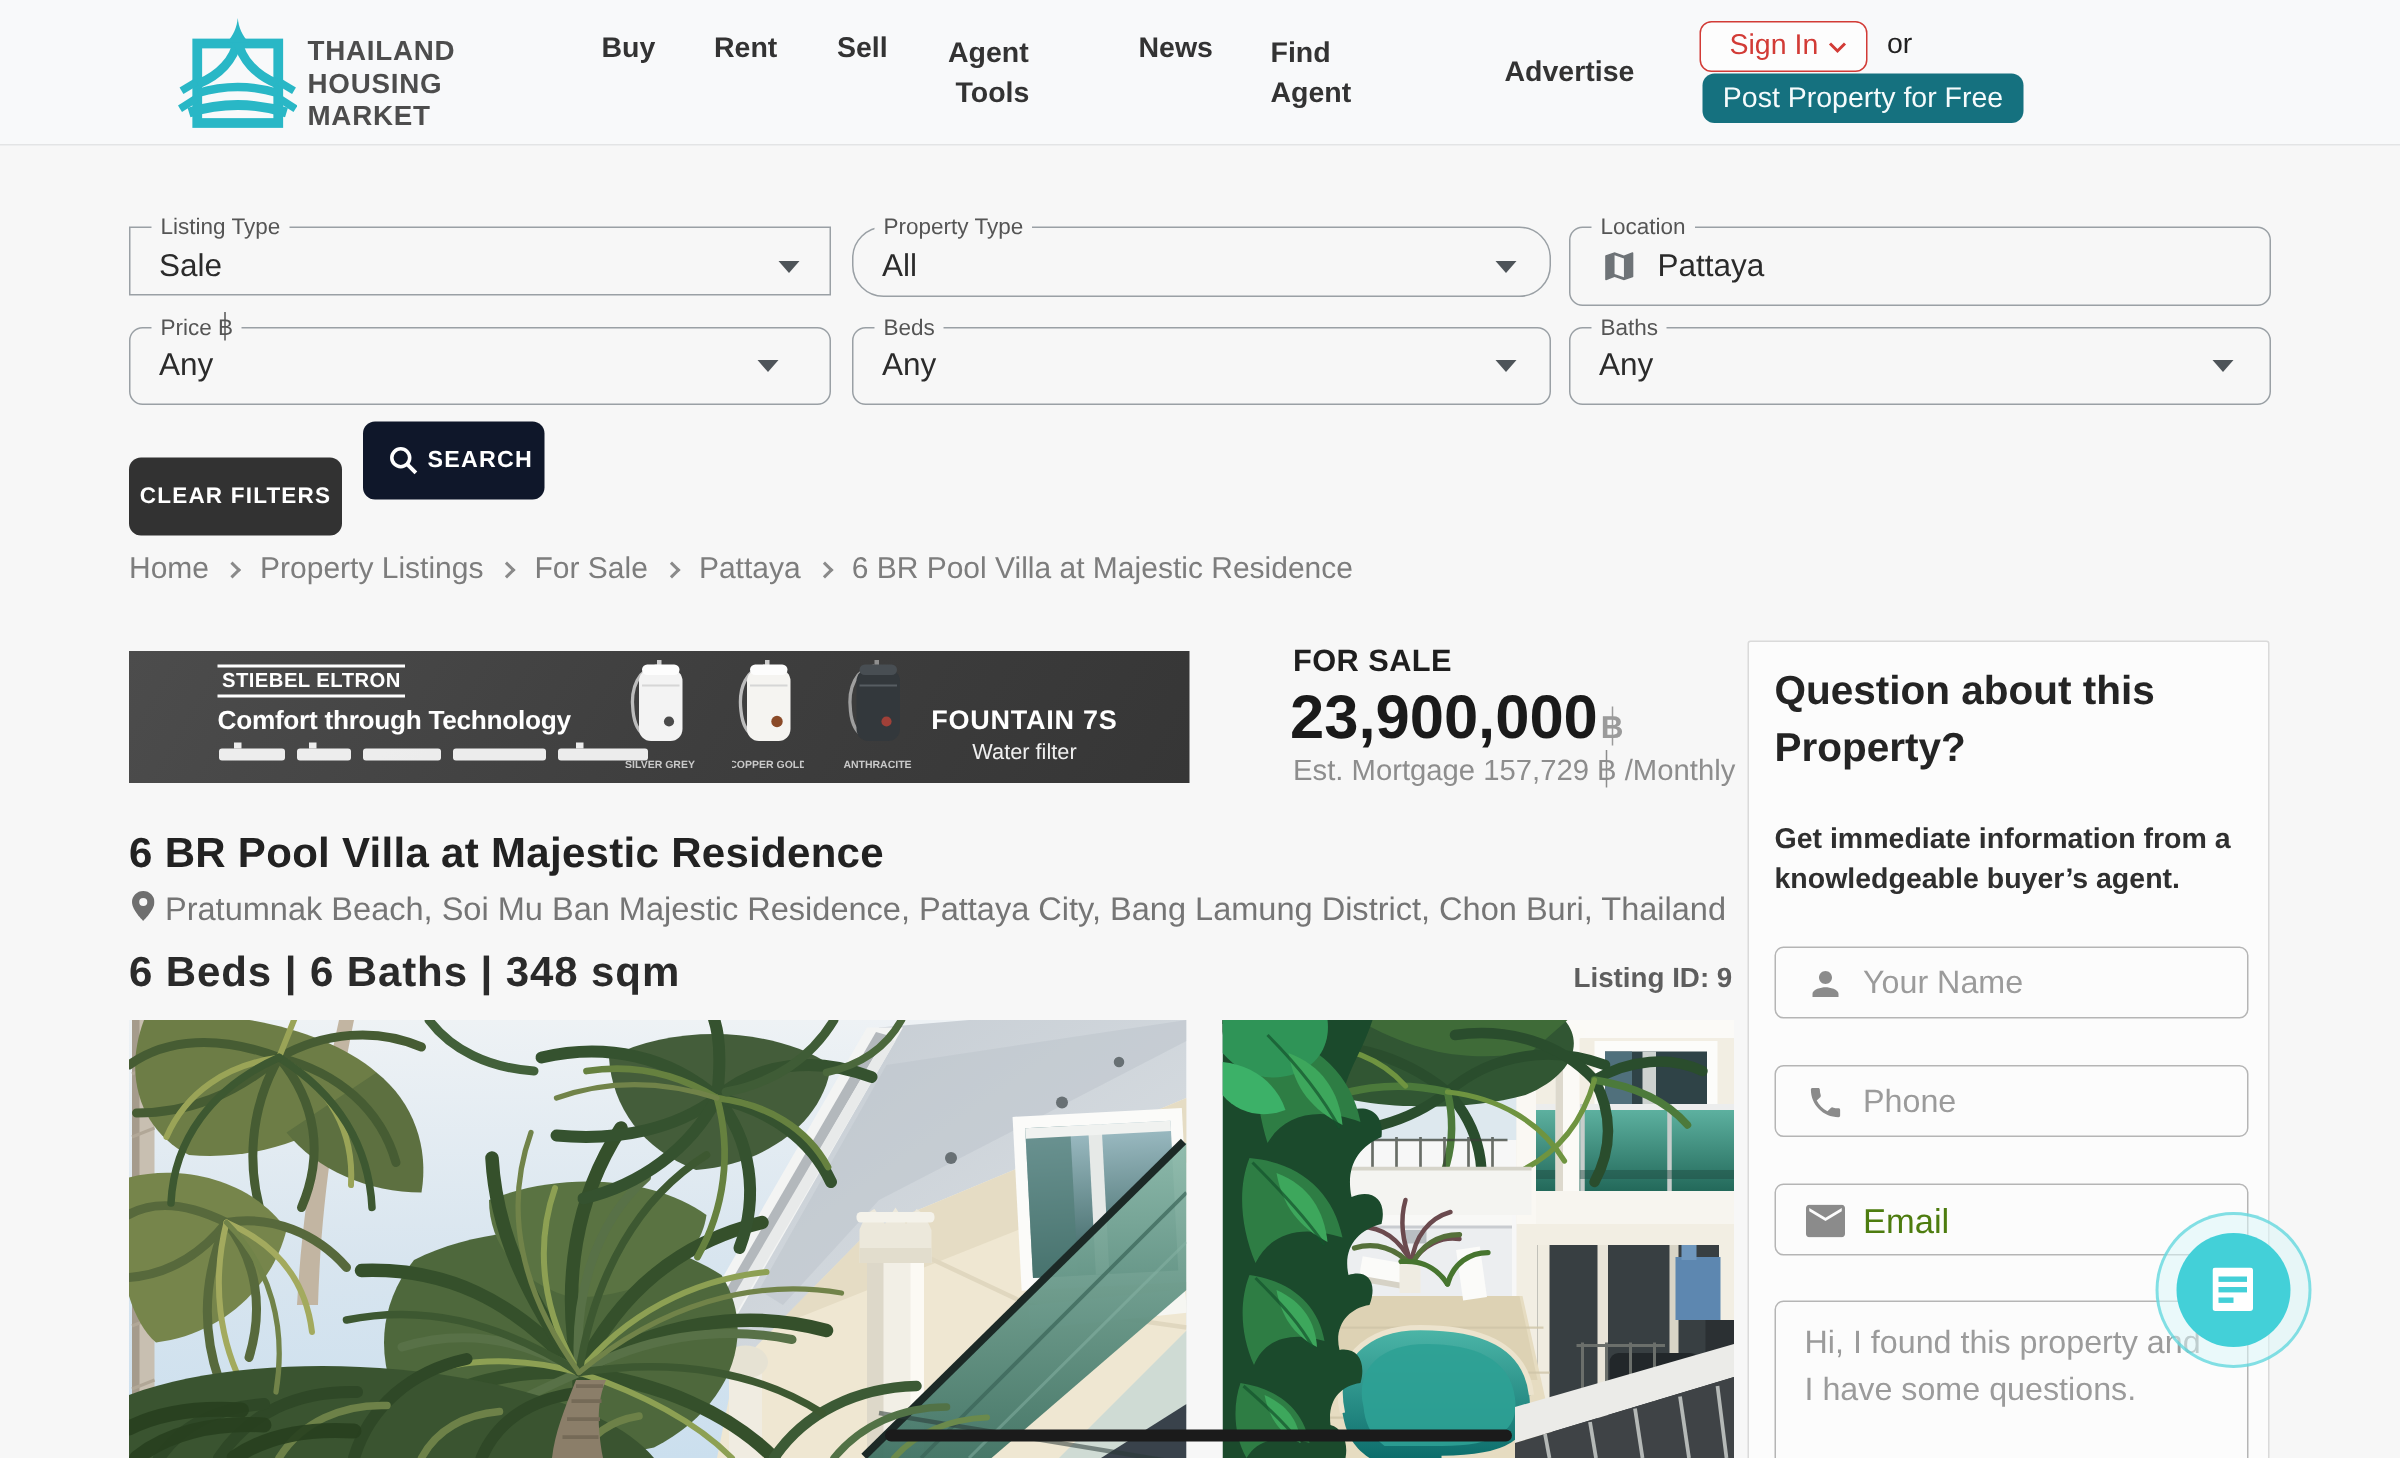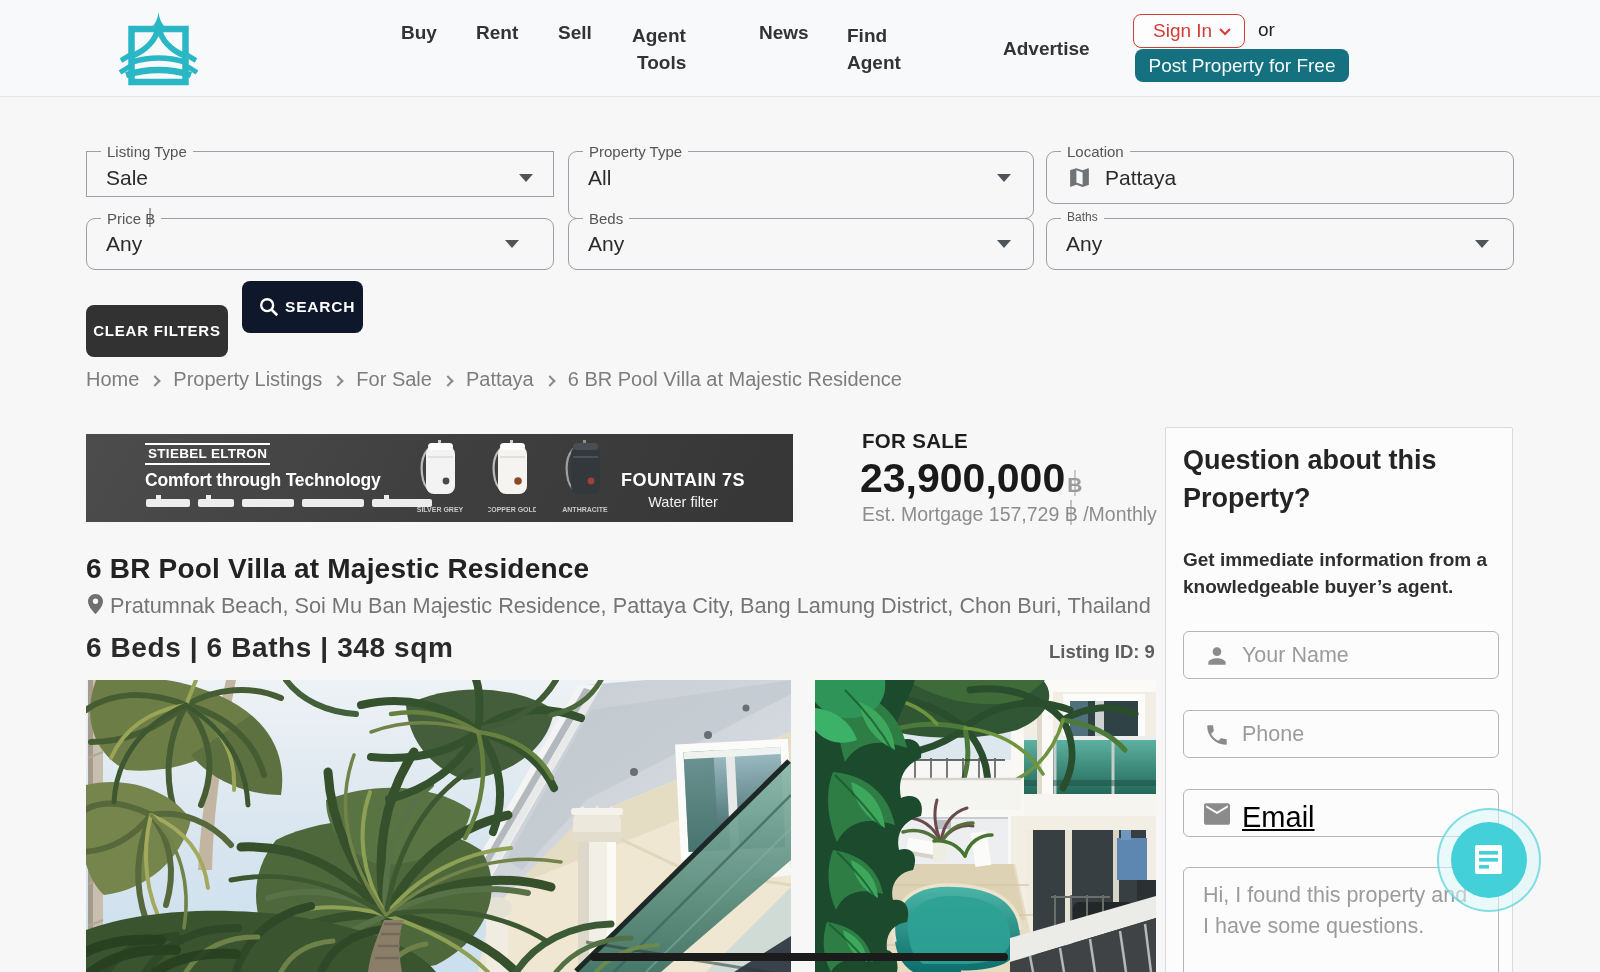--- a/index.html
+++ b/index.html
@@ -26,20 +26,21 @@
       <path d="M14 50 Q40.5 42 67 50" stroke-width="5.5"></path>
       <path d="M8 63 Q40.5 53 73 63" stroke-width="6.5"></path>
       <path d="M3 48.5 L13 42.5" stroke-width="5"></path>
       <path d="M2 60.5 L13 53.5" stroke-width="5"></path>
       <path d="M68 42.5 L78 48.5" stroke-width="5"></path>
       <path d="M68 53.5 L79 60.5" stroke-width="5"></path>
     </g>
     <path d="M40.5 0 C40 6 37.5 12 33 16.5 L48 16.5 C43.5 12 41 6 40.5 0 Z" fill="#29b7c6"></path>
   </svg>
 
+  <div class="abs" style="left:205px;top:23px;font-size:18.5px;font-weight:bold;color:#4d4d4d;letter-spacing:0.5px;line-height:21.5px;">THAILAND<br>HOUSING<br>MARKET</div>
 
   <div class="abs" style="left:401px;top:21.5px;font-size:19px;font-weight:600;color:#333;">Buy</div>
 
   <div class="abs" style="left:476px;top:21.5px;font-size:19px;font-weight:600;color:#333;">Rent</div>
 
   <div class="abs" style="left:558px;top:21.5px;font-size:19px;font-weight:600;color:#333;">Sell</div>
 
   <div class="abs" style="left:632px;top:21.5px;font-size:19px;font-weight:600;color:#333;line-height:27px;">Agent<br><span style="margin-left:5px;">Tools</span></div>
 
   <div class="abs" style="left:759px;top:21.5px;font-size:19px;font-weight:600;color:#333;">News</div>
@@ -58,21 +59,21 @@
   <div class="abs" style="left:1258px;top:19px;font-size:19px;color:#222;">or</div>
 
   <div class="abs" style="left:1135px;top:49px;width:214px;height:33px;border-radius:8px;background:#15717f;color:#f5fbfc;font-size:19px;text-align:center;line-height:33px;">Post Property for Free</div>
 
   <div class="abs" style="left:86px;top:151px;width:468px;height:46px;border:1.4px solid #9aa0a5;border-radius:0;">
     <span class="abs" style="left:14px;top:-9px;padding:0 6px;background:#f7f7f7;font-size:15px;color:#555;">Listing Type</span>
     <span class="abs" style="left:19px;top:14px;font-size:21px;color:#2b2b2b;">Sale</span>
     <span class="abs" style="right:20px;top:22px;width:0;height:0;border-left:7px solid transparent;border-right:7px solid transparent;border-top:8px solid #4e5459;"></span>
   </div>
 
-  <div class="abs" style="left:568px;top:151px;width:466px;height:68px;border:1.4px solid #9aa0a5;border-radius:9px;">
+  <div class="abs" style="left:568px;top:151px;width:466px;height:47px;border:1.4px solid #9aa0a5;border-radius:21px;">
     <span class="abs" style="left:14px;top:-9px;padding:0 6px;background:#f7f7f7;font-size:15px;color:#555;">Property Type</span>
     <span class="abs" style="left:19px;top:14px;font-size:21px;color:#2b2b2b;">All</span>
     <span class="abs" style="right:22px;top:22px;width:0;height:0;border-left:7px solid transparent;border-right:7px solid transparent;border-top:8px solid #4e5459;"></span>
   </div>
 
   <div class="abs" style="left:1046px;top:151px;width:468px;height:53px;border:1.4px solid #9aa0a5;border-radius:9px;">
     <span class="abs" style="left:14px;top:-9px;padding:0 6px;background:#f7f7f7;font-size:15px;color:#555;">Location</span>
     <svg class="abs" style="left:20px;top:13px;" width="25" height="25" viewBox="0 0 24 24">
         <path fill="#6e7377" d="M20.5 3l-.16.03L15 5.1 9 3 3.36 4.9c-.21.07-.36.25-.36.48V20.5c0 .28.22.5.5.5l.16-.03L9 18.9l6 2.1 5.64-1.9c.21-.07.36-.25.36-.48V3.5c0-.28-.22-.5-.5-.5zM15 19l-6-2.11V5l6 2.11V19z"></path>
       </svg>
@@ -85,21 +86,21 @@
     <span class="abs" style="right:34px;top:21px;width:0;height:0;border-left:7px solid transparent;border-right:7px solid transparent;border-top:8px solid #4e5459;"></span>
   </div>
 
   <div class="abs" style="left:568px;top:218px;width:466px;height:52px;border:1.4px solid #9aa0a5;border-radius:9px;">
     <span class="abs" style="left:14px;top:-9px;padding:0 6px;background:#f7f7f7;font-size:15px;color:#555;">Beds</span>
     <span class="abs" style="left:19px;top:13px;font-size:21px;color:#2b2b2b;">Any</span>
     <span class="abs" style="right:22px;top:21px;width:0;height:0;border-left:7px solid transparent;border-right:7px solid transparent;border-top:8px solid #4e5459;"></span>
   </div>
 
   <div class="abs" style="left:1046px;top:218px;width:468px;height:52px;border:1.4px solid #9aa0a5;border-radius:9px;">
-    <span class="abs" style="left:14px;top:-9px;padding:0 6px;background:#f7f7f7;font-size:12px;color:#555;text-align:center;">Baths</span>
+    <span class="abs" style="left:14px;top:-9px;padding:0 6px;background:#f7f7f7;font-size:15px;color:#555;text-align:center;">Baths</span>
     <span class="abs" style="left:19px;top:13px;font-size:21px;color:#2b2b2b;">Any</span>
     <span class="abs" style="right:24px;top:21px;width:0;height:0;border-left:7px solid transparent;border-right:7px solid transparent;border-top:8px solid #4e5459;"></span>
   </div>
 
   <div class="abs" style="left:86px;top:281px;width:142px;height:52px;background:#323232;border-radius:8px;color:#fff;font-size:15px;font-weight:bold;letter-spacing:0.8px;text-align:center;line-height:52px;margin-top:24px;">CLEAR FILTERS</div>
 
   <div class="abs" style="left:242px;top:281px;width:121px;height:52px;background:#0f172a;border-radius:8px;">
     <svg class="abs" style="left:16px;top:15px;" width="22" height="22" viewBox="0 0 24 24">
         <circle cx="10" cy="10" r="6.5" fill="none" stroke="#fff" stroke-width="2.6"></circle>
         <path d="M15 15 L21 21" stroke="#fff" stroke-width="2.8"></path>
@@ -580,21 +581,21 @@
       <svg class="abs" style="left:20px;top:11px;" width="26" height="26" viewBox="0 0 24 24">
           <path fill="#8b8b8b" d="M6.6 10.8c1.4 2.8 3.8 5.1 6.6 6.6l2.2-2.2c.3-.3.7-.4 1-.2 1.1.4 2.3.6 3.6.6.6 0 1 .4 1 1V20c0 .6-.4 1-1 1C10.6 21 3 13.4 3 4c0-.6.4-1 1-1h3.5c.6 0 1 .4 1 1 0 1.2.2 2.4.6 3.6.1.3 0 .7-.2 1l-2.3 2.2z"></path>
         </svg>
       <span class="abs" style="left:58px;top:11px;font-size:21.5px;color:#9b9b9b;">Phone</span>
     </div>
 
     <div class="abs" style="left:17px;top:361px;width:316px;height:48px;border:1.6px solid #b5b5b5;border-radius:6px;">
       <svg class="abs" style="left:20px;top:13px;" width="26" height="22" viewBox="0 0 24 20">
           <path fill="#8b8b8b" d="M22 0H2C.9 0 0 .9 0 2v16c0 1.1.9 2 2 2h20c1.1 0 2-.9 2-2V2c0-1.1-.9-2-2-2zm0 4l-10 6L2 4V2l10 6 10-6v2z"></path>
         </svg>
-      <span class="abs" style="left:58px;top:11px;font-size:29px;color:#000000;text-decoration:underline;">Email</span>
+      <span class="abs" style="left:58px;top:11px;font-size:23px;color:#4d7c0f;">Email</span>
     </div>
 
     <div class="abs" style="left:17px;top:439px;width:316px;height:120px;border:1.6px solid #b5b5b5;border-radius:6px;">
       <span class="abs" style="left:19px;top:12px;width:268px;font-size:21.5px;color:#9b9b9b;line-height:31px;">Hi, I found this property and I have some questions.</span>
     </div>
   </div>
 
   <div class="abs" style="left:1437px;top:808px;width:104px;height:104px;border-radius:52px;border:2px solid rgba(72,209,216,0.65);background:rgba(219,245,247,0.55);z-index:40;"></div>
 
   <div class="abs" style="left:1451px;top:822px;width:76px;height:76px;border-radius:38px;background:#43d0d8;z-index:41;"></div>

